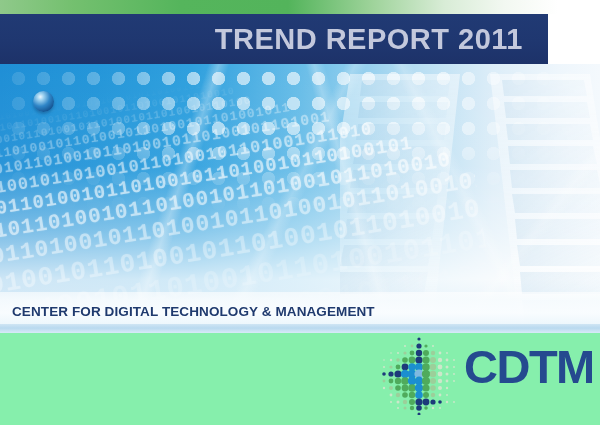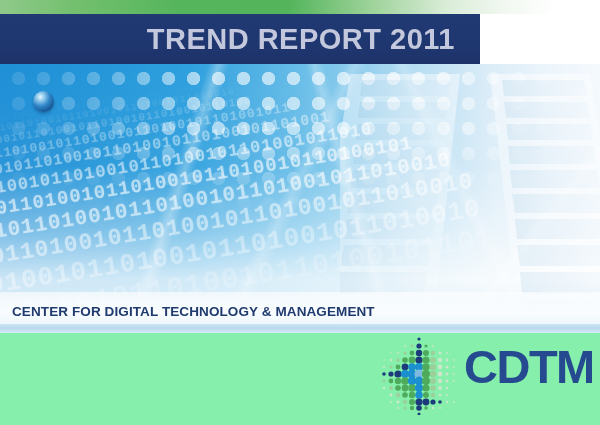--- a/index.html
+++ b/index.html
@@ -36,21 +36,21 @@
         #f2f8f1 84%,
         #ffffff 93%,
         #ffffff 100%);
   }
 
   
   .title-band {
     position: absolute;
     left: 0;
     top: 14px;
-    width: 480px;
+    width: 548px;
     height: 50px;
     background: linear-gradient(to bottom, #213a74 0%, #1f3770 55%, #1d3269 100%);
   }
   .title-band-text {
     position: absolute;
     right: 25px;
     top: 50%;
     transform: translateY(-50%);
     font-size: 29px;
     font-weight: bold;

